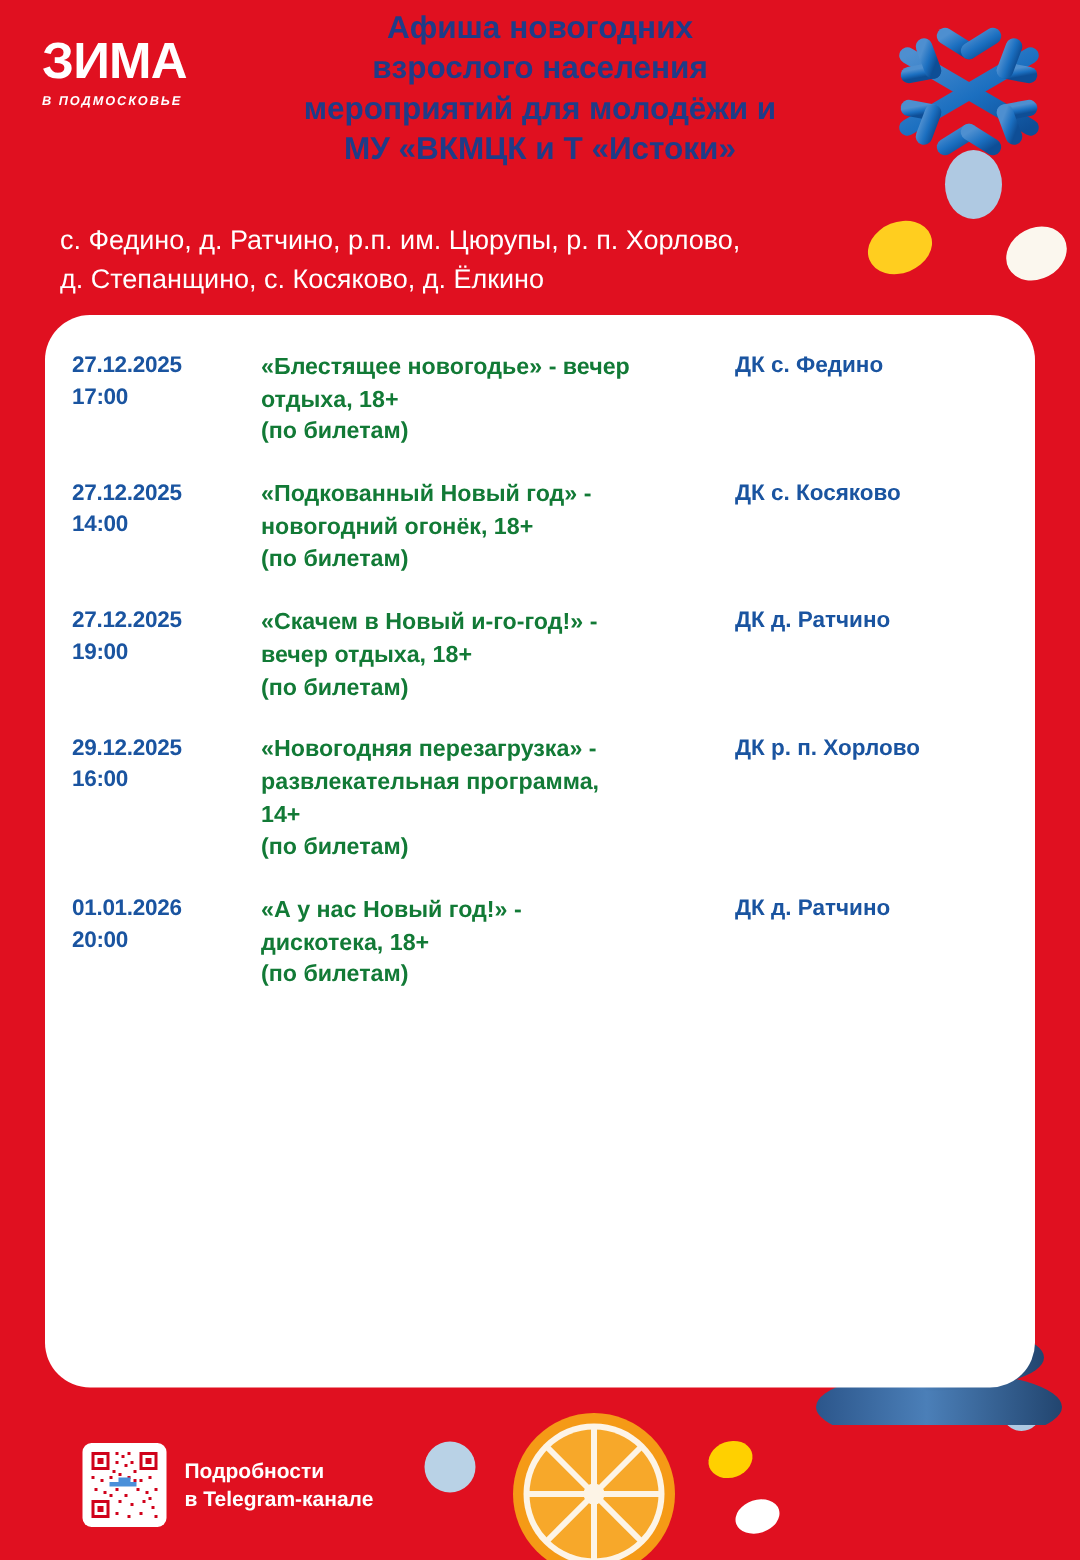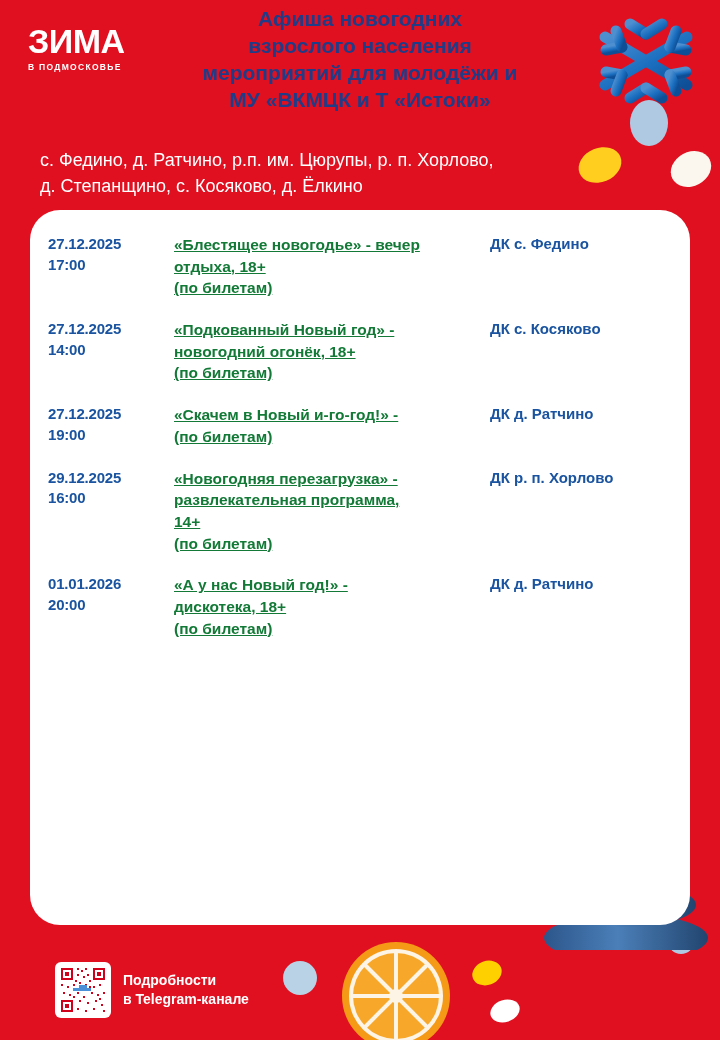--- a/index.html
+++ b/index.html
@@ -37,20 +37,21 @@
 
   
   .logo{position:absolute;left:28px;top:24px;width:118px;}
   .logo-word{
     font-weight:bold;font-size:34px;letter-spacing:-0.5px;color:#FFFFFF;
     line-height:1;font-family:"Liberation Sans",sans-serif;
   }
   .logo-sub{
     font-size:8.5px;font-weight:bold;color:#FFFFFF;letter-spacing:1.3px;
     margin-top:4px;
+    font-style:italic;
   }
 
   .title{
     position:absolute;left:150px;top:6px;width:420px;
     text-align:center;color:#1F3C88;font-weight:bold;
     font-size:21px;line-height:1.28;
   }
   .title .ln{display:block;}
 
   .subtitle{
@@ -73,21 +74,21 @@
   }
   .col-date{
     flex:0 0 118px;color:#1A54A0;font-weight:bold;font-size:15px;
     line-height:1.38;letter-spacing:-0.2px;
   }
   .col-date .t{display:block;}
   .col-event{
     flex:1 1 auto;color:#127A36;font-weight:bold;font-size:15.5px;
     line-height:1.4;padding-right:14px;padding-left:8px;
   }
-  .col-event .ln{display:block;text-decoration:underline;}
+  .col-event .ln{display:block;}
   .col-venue{
     flex:0 0 182px;color:#1A54A0;font-weight:bold;font-size:15px;
     line-height:1.38;
   }
 
   
   .footer{position:absolute;left:28px;bottom:22px;display:flex;align-items:center;gap:12px;padding-left:27px;}
   .qr{width:56px;height:56px;background:#FFFFFF;border-radius:6px;padding:4px;box-sizing:border-box;}
   .qr svg{display:block;}
   .footer-text{color:#FFFFFF;font-weight:bold;font-size:14px;line-height:1.35;}
@@ -245,20 +246,21 @@
         <div class="col-venue">ДК с. Косяково</div>
       </div>
 
       <div class="row">
         <div class="col-date">
           <span class="t">27.12.2025</span>
           <span class="t">19:00</span>
         </div>
         <div class="col-event">
           <span class="ln">«Скачем в Новый и-го-год!» -</span>
+          <span class="ln">вечер отдыха, 18+</span>
           <span class="ln">(по билетам)</span>
         </div>
         <div class="col-venue">ДК д. Ратчино</div>
       </div>
 
       <div class="row">
         <div class="col-date">
           <span class="t">29.12.2025</span>
           <span class="t">16:00</span>
         </div>

